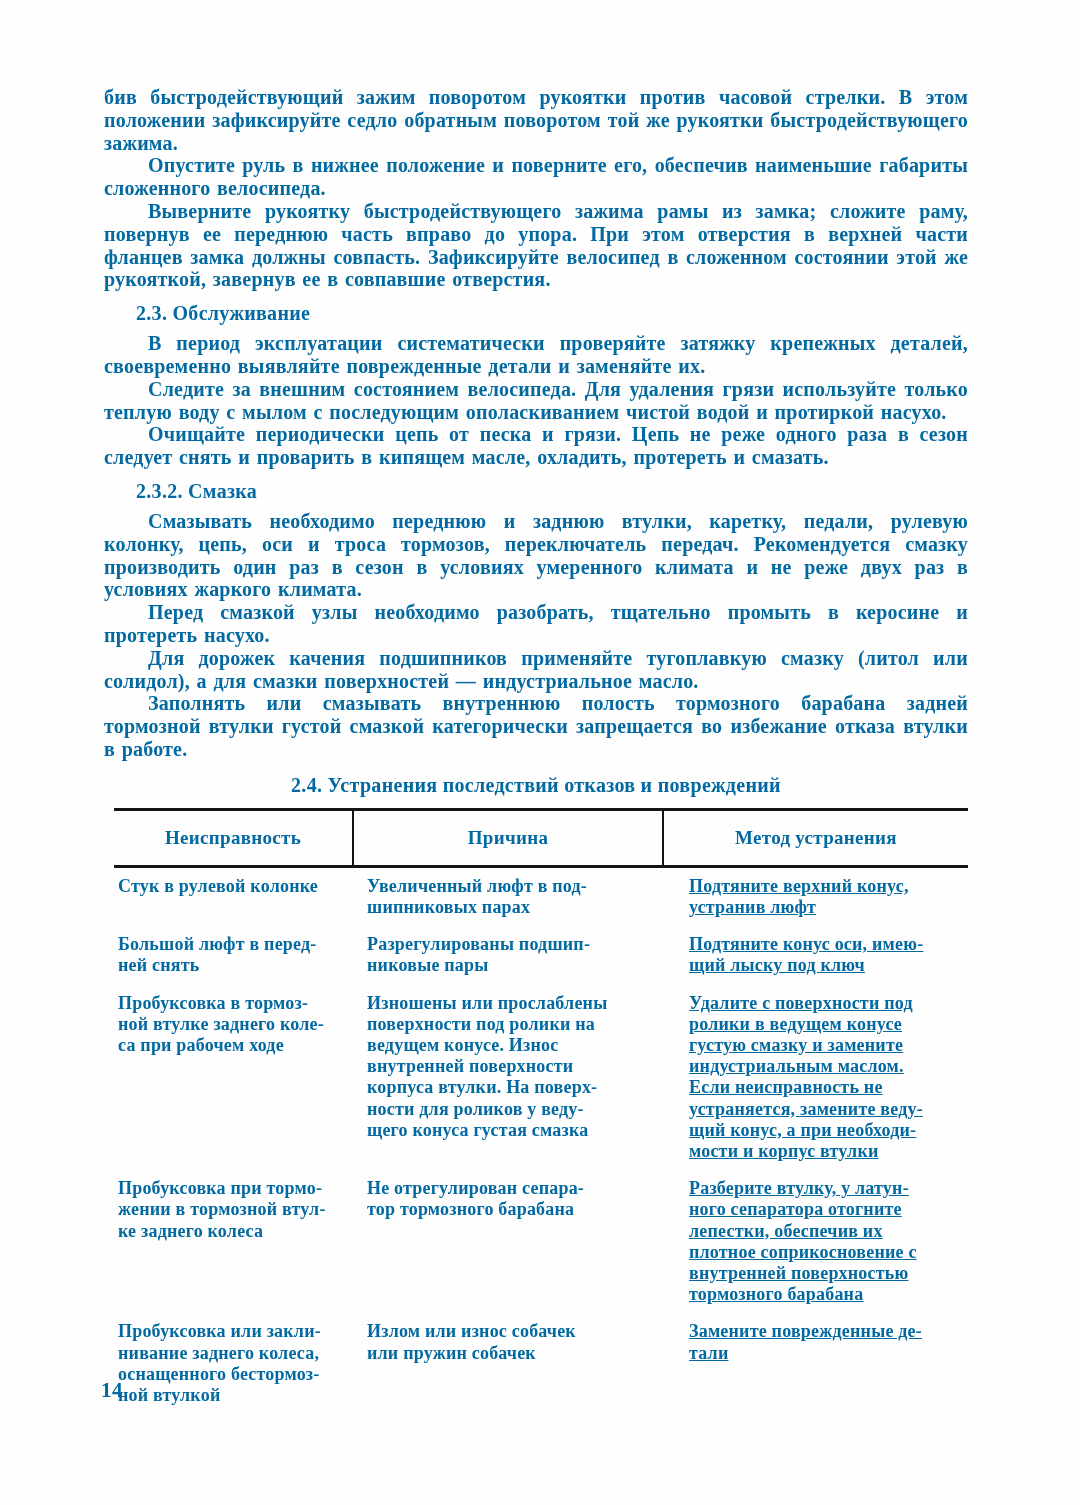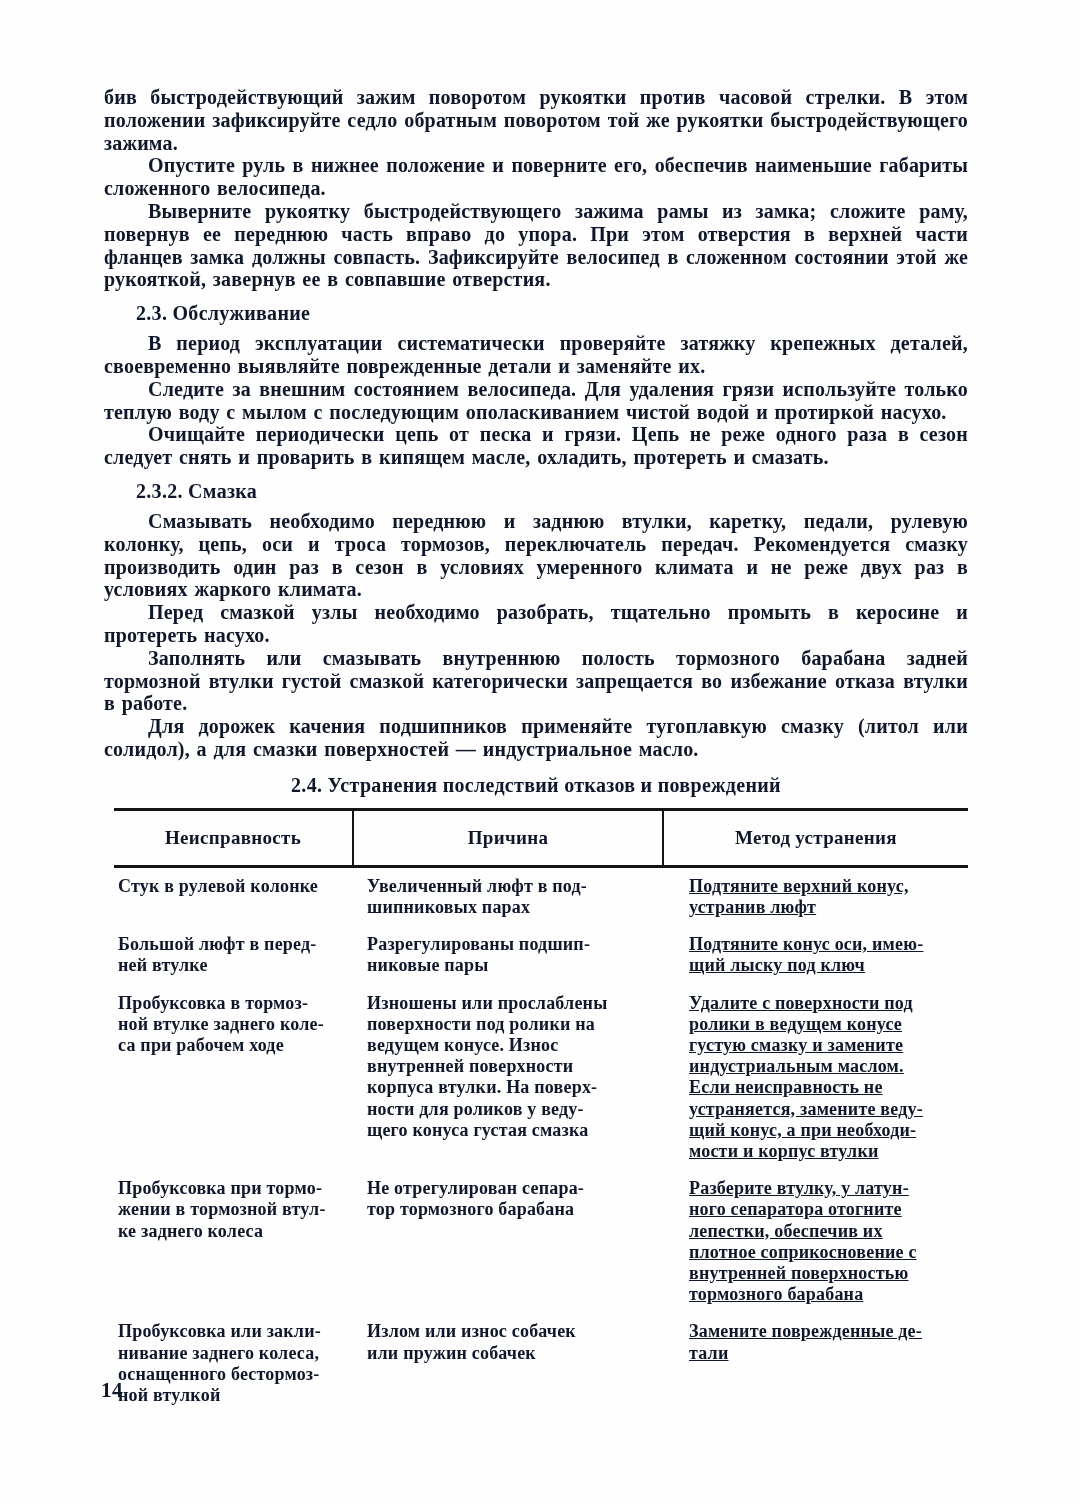--- a/index.html
+++ b/index.html
@@ -5,21 +5,21 @@
   html, body { margin: 0; padding: 0; background: #ffffff; }
   .page {
     position: relative;
     width: 1080px;
     height: 1505px;
     background: #fefefe;
     box-sizing: border-box;
     padding: 86px 112px 0 104px;
     font-family: "Liberation Serif", "DejaVu Serif", serif;
     font-weight: 700;
-    color: #0f172a;
+    color: #0369a1;
     overflow: hidden;
   }
   .para {
     margin: 0;
     font-size: 20px;
     line-height: 22.8px;
     text-align: justify;
     text-indent: 44px;
     letter-spacing: 0.2px;
     word-spacing: 1.5px;
@@ -88,22 +88,22 @@
   <h3 class="heading">2.3. Обслуживание</h3>
 
   <p class="para">В период эксплуатации систематически проверяйте затяжку крепежных деталей, своевременно выявляйте поврежденные детали и заменяйте их.</p>
   <p class="para">Следите за внешним состоянием велосипеда. Для удаления грязи используйте только теплую воду с мылом с последующим ополаскиванием чистой водой и протиркой насухо.</p>
   <p class="para">Очищайте периодически цепь от песка и грязи. Цепь не реже одного раза в сезон следует снять и проварить в кипящем масле, охладить, протереть и смазать.</p>
 
   <h3 class="heading">2.3.2. Смазка</h3>
 
   <p class="para">Смазывать необходимо переднюю и заднюю втулки, каретку, педали, рулевую колонку, цепь, оси и троса тормозов, переключатель передач. Рекомендуется смазку производить один раз в сезон в условиях умеренного климата и не реже двух раз в условиях жаркого климата.</p>
   <p class="para">Перед смазкой узлы необходимо разобрать, тщательно промыть в керосине и протереть насухо.</p>
+  <p class="para">Для дорожек качения подшипников применяйте тугоплавкую смазку (литол или солидол), а для смазки поверхностей — индустриальное масло.</p>
   <p class="para">Заполнять или смазывать внутреннюю полость тормозного барабана задней тормозной втулки густой смазкой категорически запрещается во избежание отказа втулки в работе.</p>
-  <p class="para">Для дорожек качения подшипников применяйте тугоплавкую смазку (литол или солидол), а для смазки поверхностей — индустриальное масло.</p>
 
   <h3 class="heading centered">2.4. Устранения последствий отказов и повреждений</h3>
 
   <table class="trouble">
     <colgroup>
       <col class="c1">
         <col class="c2">
         <col class="c3">
     </colgroup>
     <thead>
@@ -116,21 +116,21 @@
     <tbody>
       <tr class="first">
         <td class="fault">Стук в рулевой колонке</td>
         <td class="cause">Увеличенный люфт в под-
 шипниковых парах</td>
         <td class="remedy">Подтяните верхний конус,
 устранив люфт</td>
       </tr>
       <tr>
         <td class="fault">Большой люфт в перед-
-ней втулке</td>
+ней снять</td>
         <td class="cause">Разрегулированы подшип-
 никовые пары</td>
         <td class="remedy">Подтяните конус оси, имею-
 щий лыску под ключ</td>
       </tr>
       <tr>
         <td class="fault">Пробуксовка в тормоз-
 ной втулке заднего коле-
 са при рабочем ходе</td>
         <td class="cause">Изношены или прослаблены

